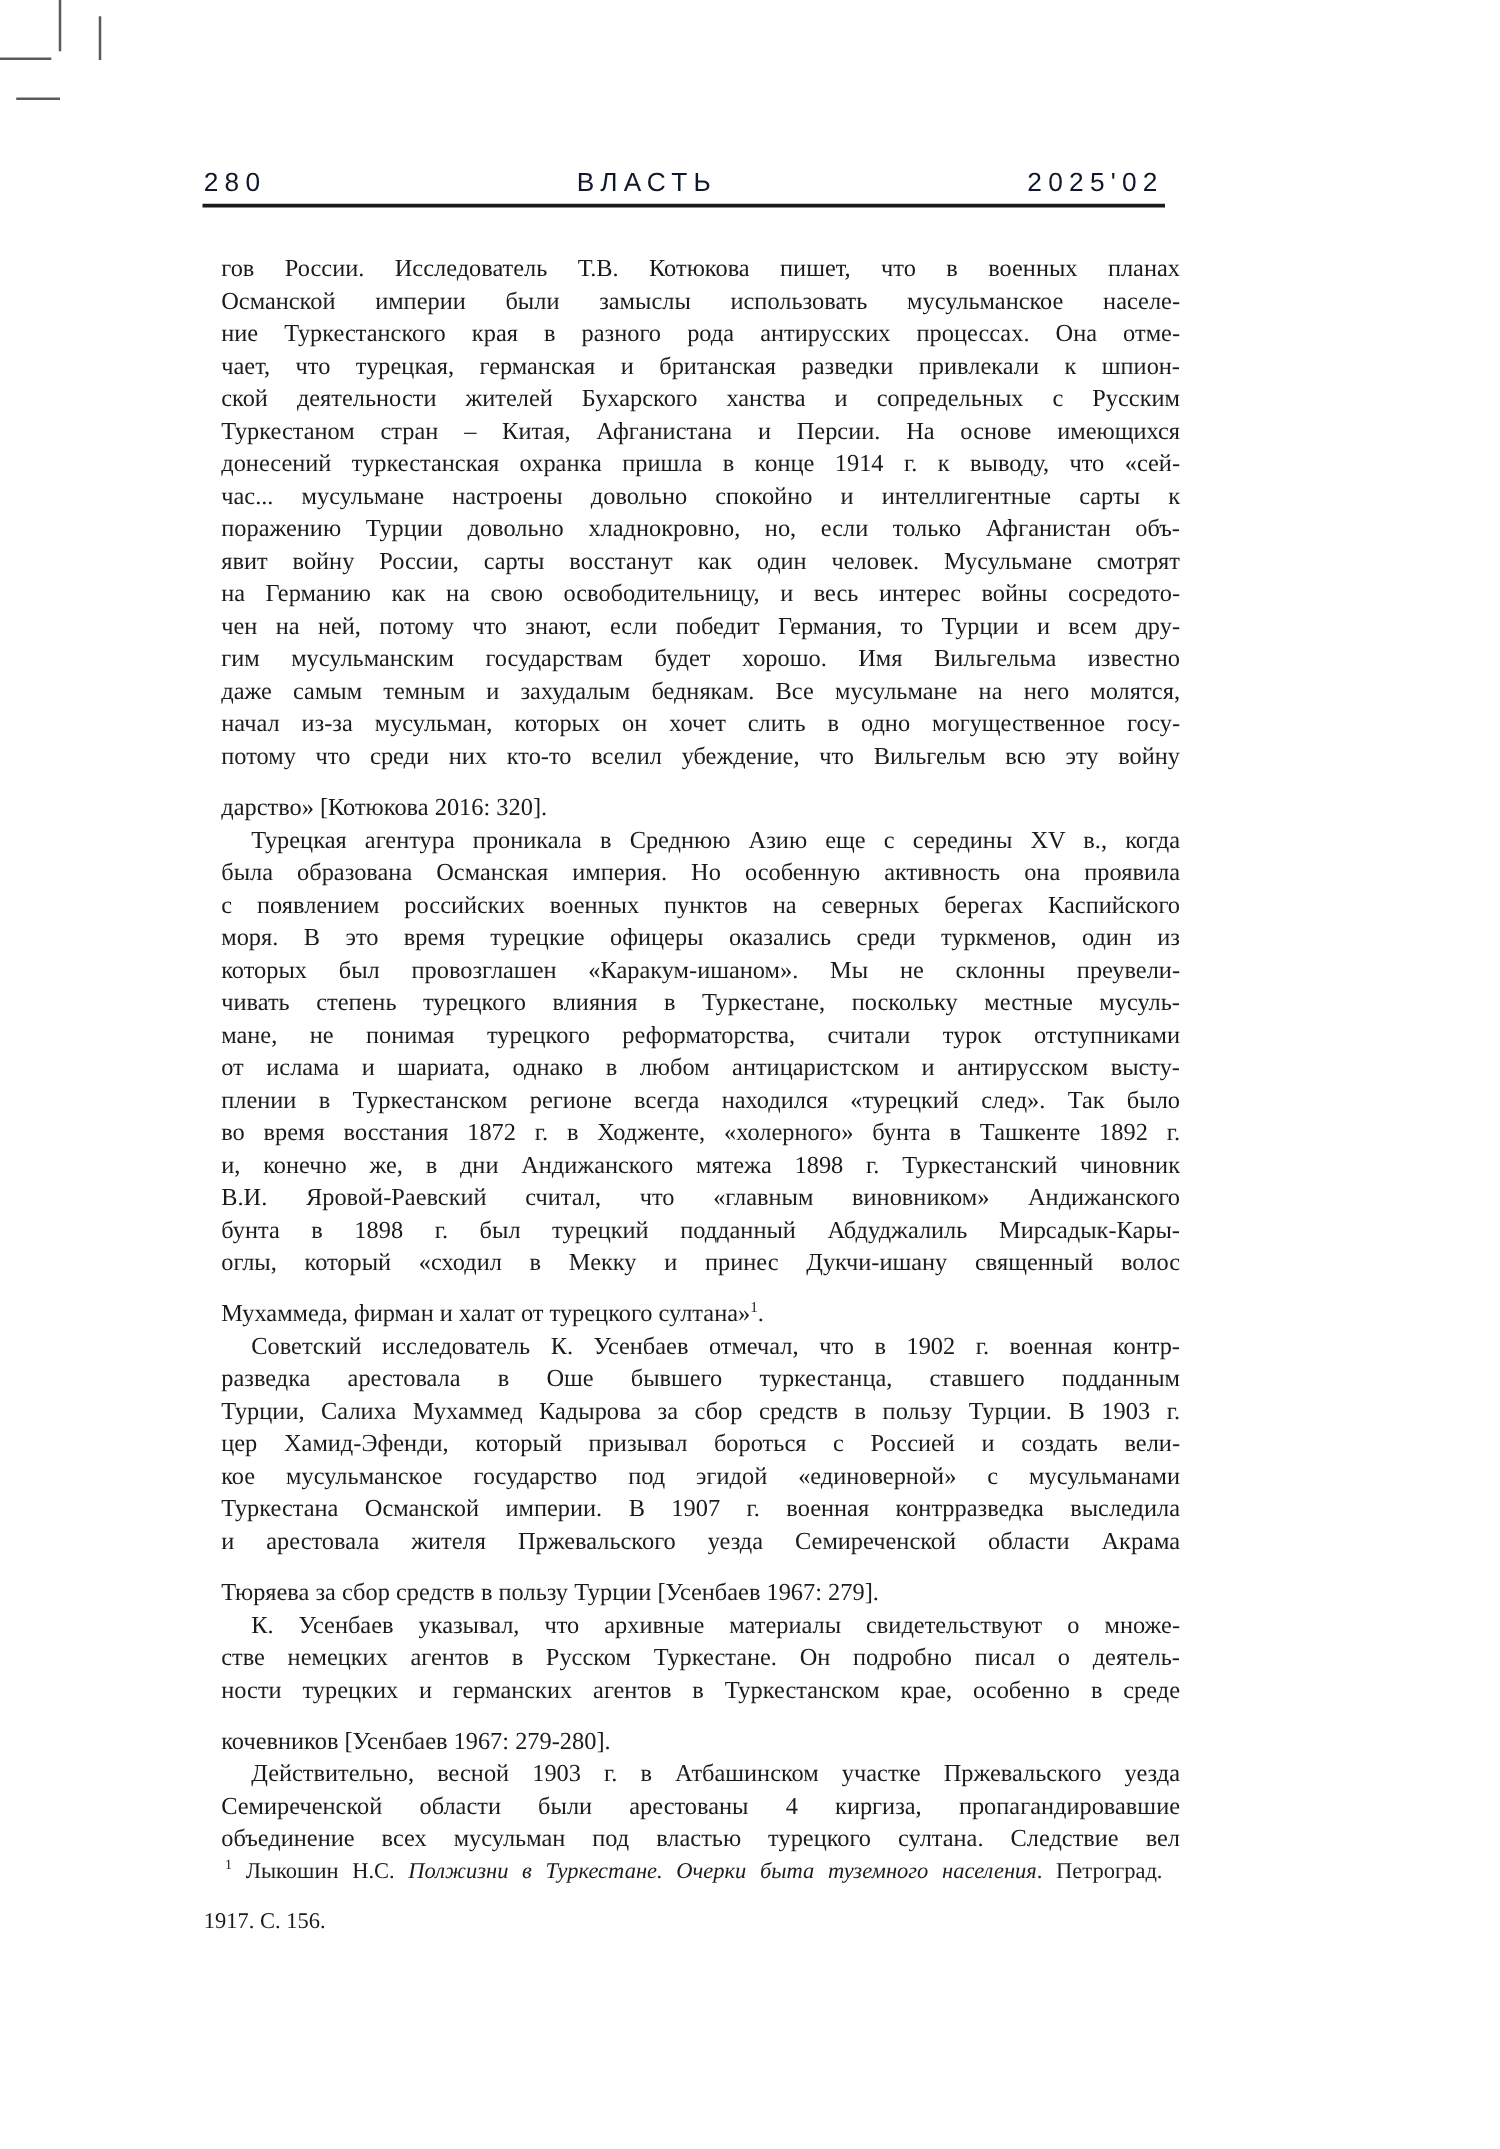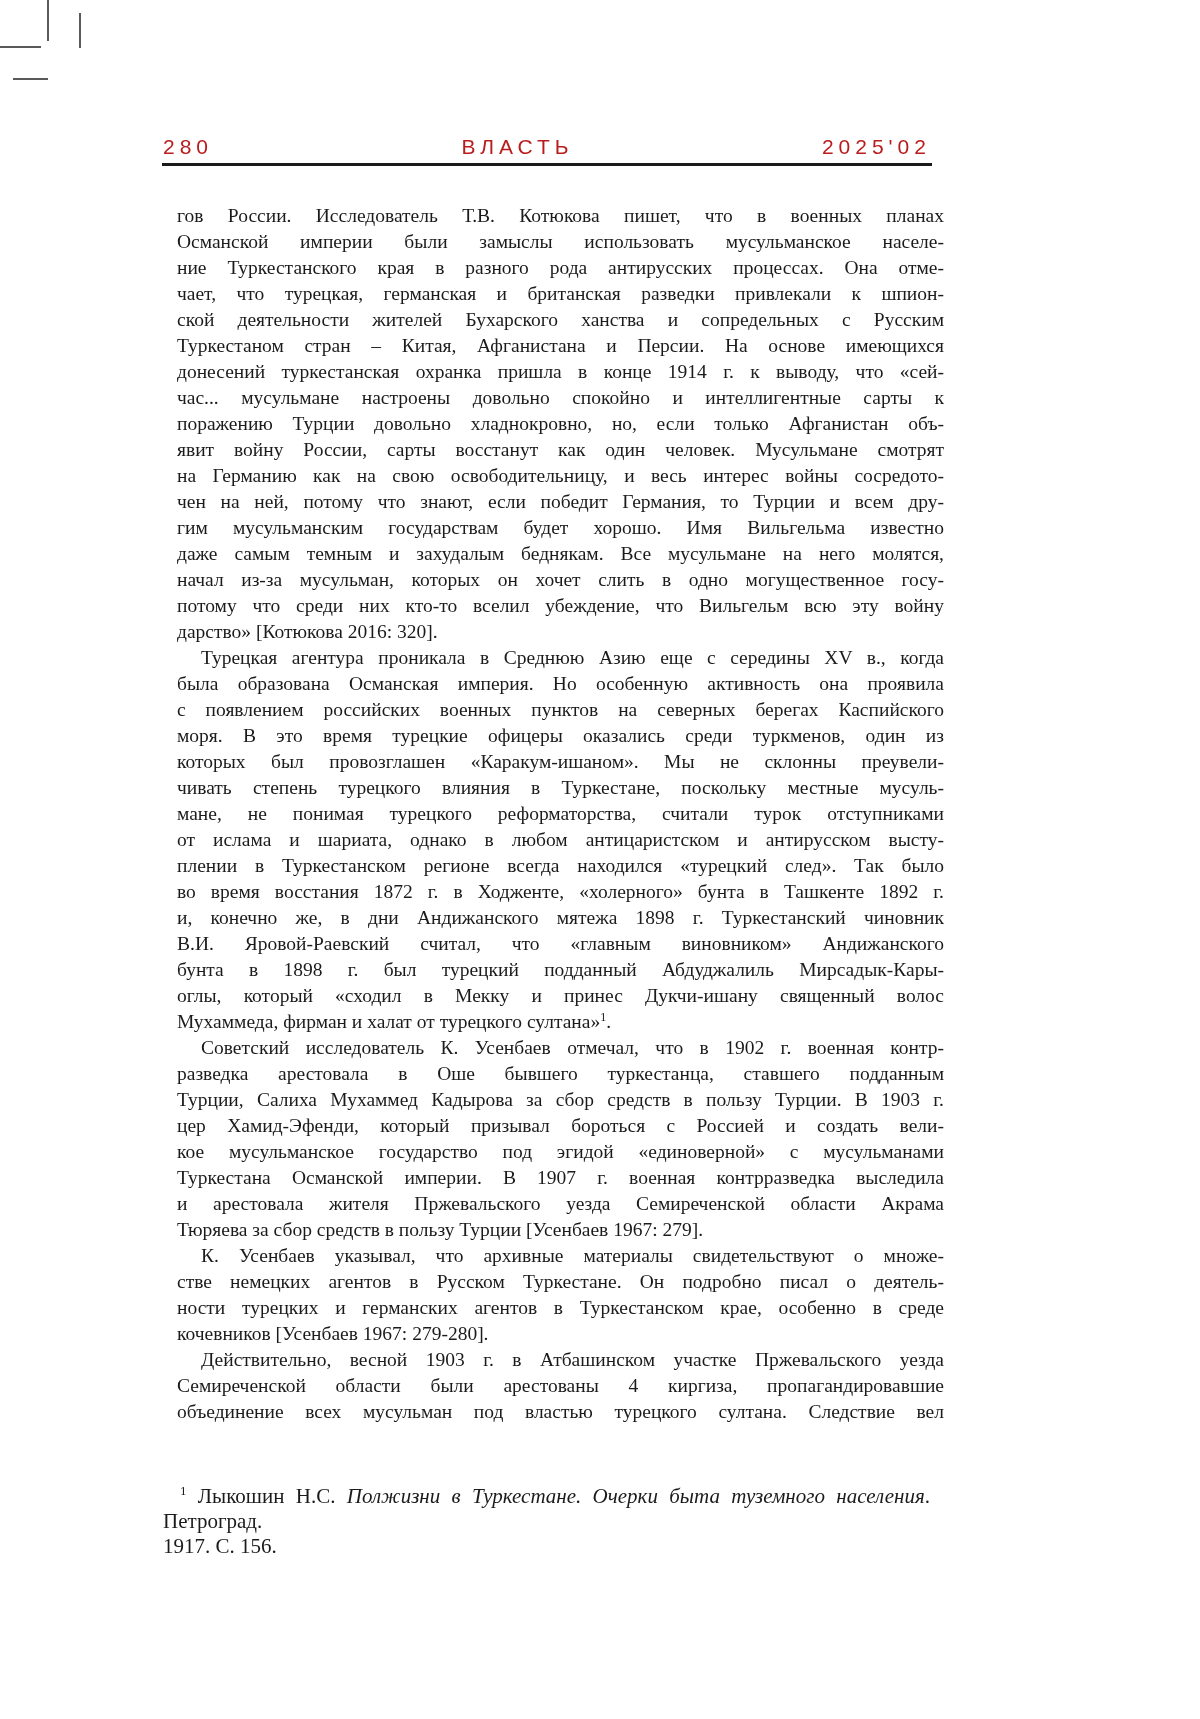--- a/index.html
+++ b/index.html
@@ -19,49 +19,49 @@
   .crop.h1 { left: 0;    top: 46px; width: 41px; height: 2px;  }
   .crop.h2 { left: 13px; top: 78px; width: 35px; height: 2px;  }
 
   .header {
     position: absolute;
     left: 163px; top: 135px; width: 768px;
     display: flex; justify-content: space-between; align-items: baseline;
     font-family: "Liberation Sans", sans-serif;
     font-size: 21px; font-weight: 400;
     letter-spacing: 5px;
-    color: #b91c1c;
+    color: #0f172a;
     white-space: nowrap;
   }
   .header-rule {
     position: absolute;
     left: 162px; top: 163px; width: 770px; height: 3px;
     background: #1b1b1b;
   }
 
   .body-text {
     position: absolute;
     left: 177px; top: 203px; width: 767px;
     font-size: 19.5px; line-height: 26px;
   }
   .line { text-align: justify; text-align-last: justify; }
-  .line.last { text-align-last: left; }
+  .line.last { text-align-last: left; margin-top: 15px; }
   .line.indent { text-indent: 24px; }
   .seg-italic { font-style: italic; }
   .seg-underline {
     text-decoration: underline;
     text-decoration-thickness: 2px;
     text-underline-offset: 5px;
   }
   sup { font-size: 0.62em; line-height: 0; vertical-align: super; }
 
   .footnote {
     position: absolute;
     left: 163px; top: 1484px; width: 767px;
-    font-size: 21px; line-height: 25px;
+    font-size: 18px; line-height: 25px;
   }
   .footnote .line:first-child { text-indent: 17px; }
 </style>
 </head>
 <body>
 
 <div class="page">
 
   <div class="crop v1"></div>
   <div class="crop v2"></div>

